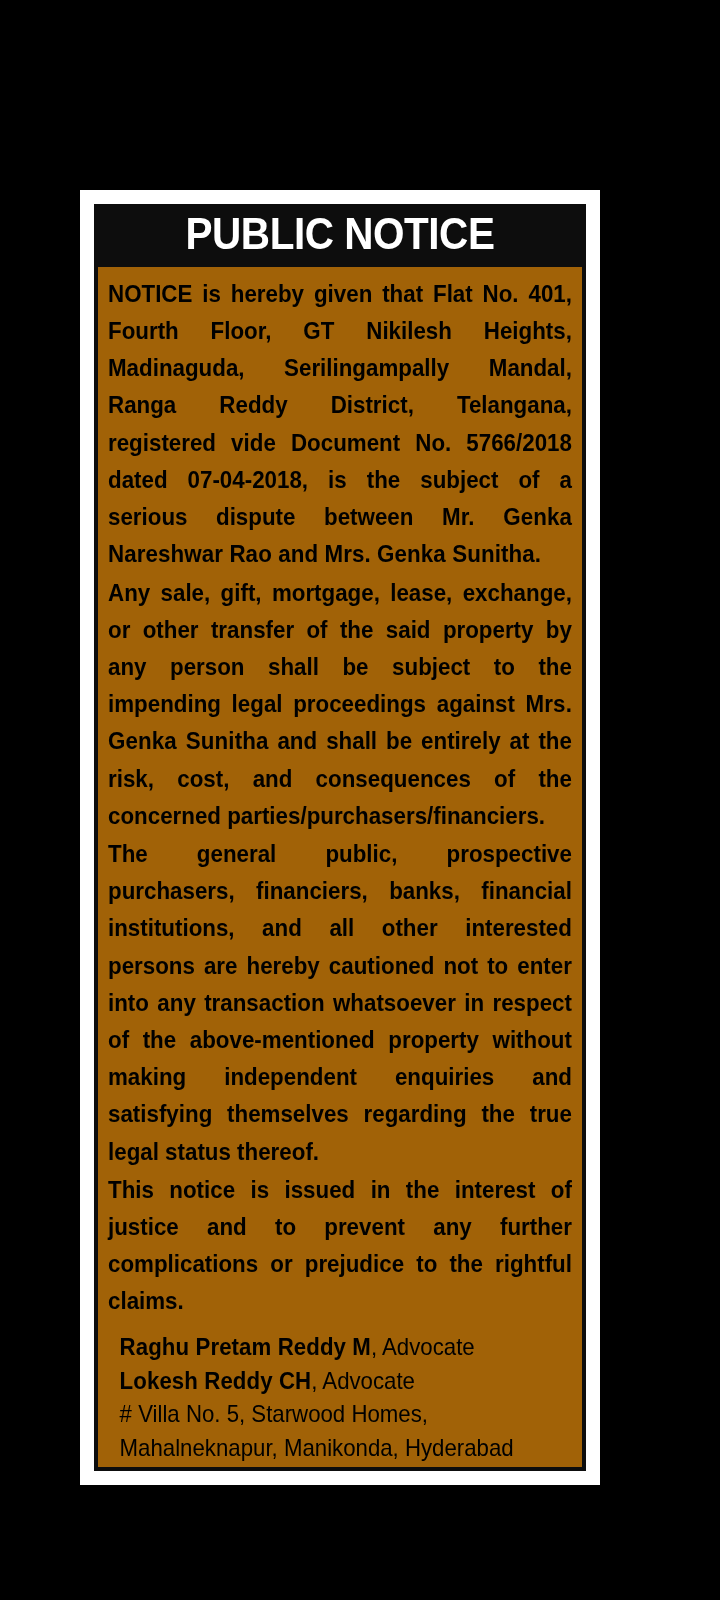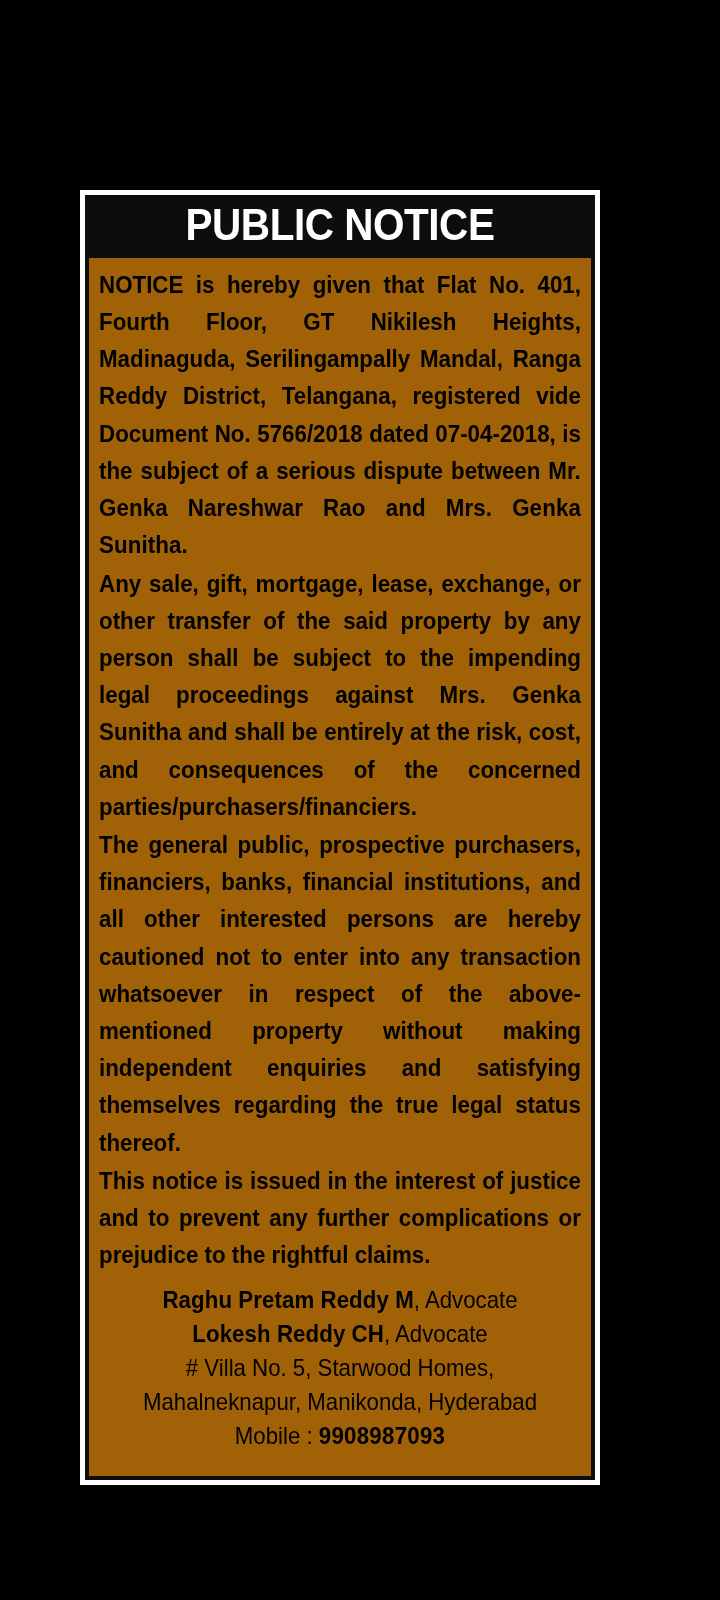--- a/index.html
+++ b/index.html
@@ -23,21 +23,21 @@
   }
 
   .notice-card {
     position: absolute;
     left: 80px;
     top: 190px;
     width: 520px;
     height: 1295px;
     background: #ffffff;          
     box-sizing: border-box;
-    padding: 5px;
+    padding: 14px;
   }
 
   .card-inner {
     width: 100%;
     height: 100%;
     background: #0d0d0d;          
     box-sizing: border-box;
     padding: 4px;
     display: flex;
     flex-direction: column;
@@ -87,21 +87,21 @@
   }
   .para.last-para { margin-bottom: 0; }
   .para .strong {
     font-weight: 700;
     letter-spacing: 0.1px;
   }
 
   
   .signature {
     margin-top: 10px;
-    text-align: center;
+    text-align: left;
     color: #000000;
     font-family: "Liberation Sans Narrow", "Liberation Sans", sans-serif;
   }
   .sig-line {
     display: block;
     font-size: 23.4px;
     line-height: 1.45;
     white-space: nowrap;
     transform: scaleX(0.95);
   }

